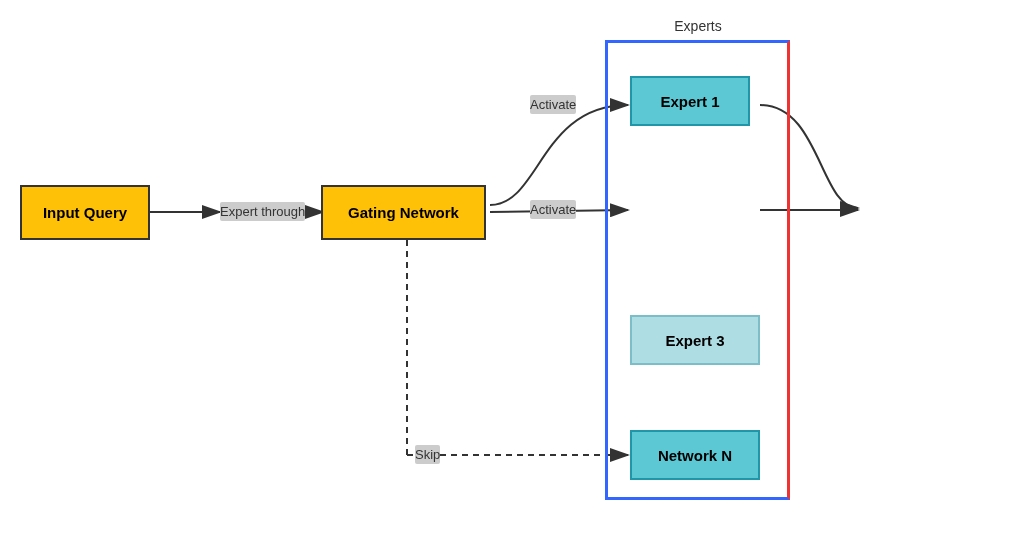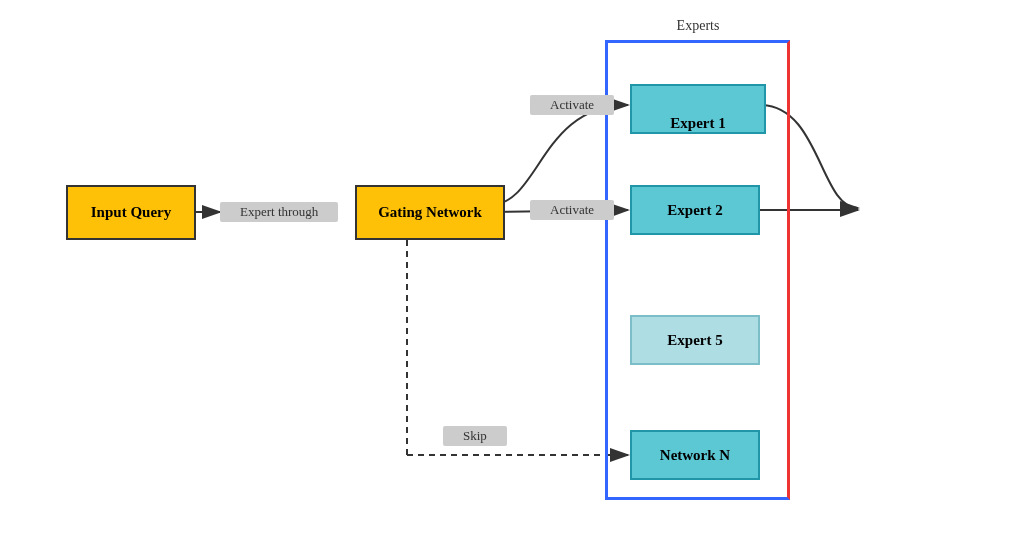--- a/index.html
+++ b/index.html
@@ -8,51 +8,49 @@
       font-family: Arial, sans-serif;
       width: 1024px;
       height: 538px;
       overflow: hidden;
       position: relative;
     }
     .diagram-container {
       width: 1024px;
       height: 538px;
       position: relative;
-      font-family: Liberation Serif, serif;
     }
     svg.diagram-svg {
       position: absolute;
       top: 0; left: 0;
       width: 1024px;
       height: 538px;
     }
     .node-box {
       position: absolute;
       display: flex;
       align-items: center;
       justify-content: center;
       font-size: 15px;
       font-weight: bold;
       border: 2px solid #333;
       text-align: center;
     }
     .node-yellow {
       background: #FFC107;
       border-color: #333;
-      margin-left: 46px;
     }
     .node-cyan {
       background: #5BC8D4;
       border-color: #2196a8;
     }
     .label-box {
       position: absolute;
       background: #ccc;
-      padding: 2px 20px;
+      padding: 2px 0;
       font-size: 13px;
       color: #333;
       border-radius: 2px;
     }
     .experts-container {
       position: absolute;
       border: 3px solid #3366ff;
       border-right: 3px solid #ff3333;
       border-left: 3px solid #3366ff;
       border-top: 3px solid #3366ff;
@@ -105,46 +103,43 @@
   </div>
 
   <div class="node-box node-yellow" style="left:20px; top:185px; width:130px; height:55px;">
     <span>Input Query</span>
   </div>
 
   <div class="label-box" style="left:220px; top:202px;">
     <span>Expert through</span>
   </div>
 
-  <div class="node-box node-yellow" style="left:309px; top:185px; width:150px; height:55px;">
+  <div class="node-box node-yellow" style="left:321px; top:185px; width:165px; height:55px;">
     <span>Gating Network</span>
   </div>
 
   <div class="label-box" style="left:530px; top:95px;">
     <span>Activate</span>
   </div>
 
   <div class="label-box" style="left:530px; top:200px;">
     <span>Activate</span>
   </div>
 
-  <div class="label-box" style="left:415px; top:426px;margin-left:28px;">
+  <div class="label-box" style="left:415px; top:445px;">
     <span>Skip</span>
   </div>
 
-  <div class="node-box node-cyan" style="left:630px; top:84px; width:136px; height:50px;align-items:flex-end;">
+  <div class="node-box node-cyan" style="left:630px; top:76px; width:120px; height:50px;">
     <span>Expert 1</span>
   </div>
 
-  <div class="node-box node-cyan" style="left:630px; top:185px; width:130px; height:50px;">
-    <span>Expert 2</span>
-  </div>
 
   <div class="node-box node-cyan" style="left:630px; top:315px; width:130px; height:50px; background:#aedde4; border-color:#7cbec8;">
-    <span>Expert 5</span>
+    <span>Expert 3</span>
   </div>
 
   <div class="node-box node-cyan" style="left:630px; top:430px; width:130px; height:50px;">
     <span>Network N</span>
   </div>
 
 
 </div>
 
 </body></html>

